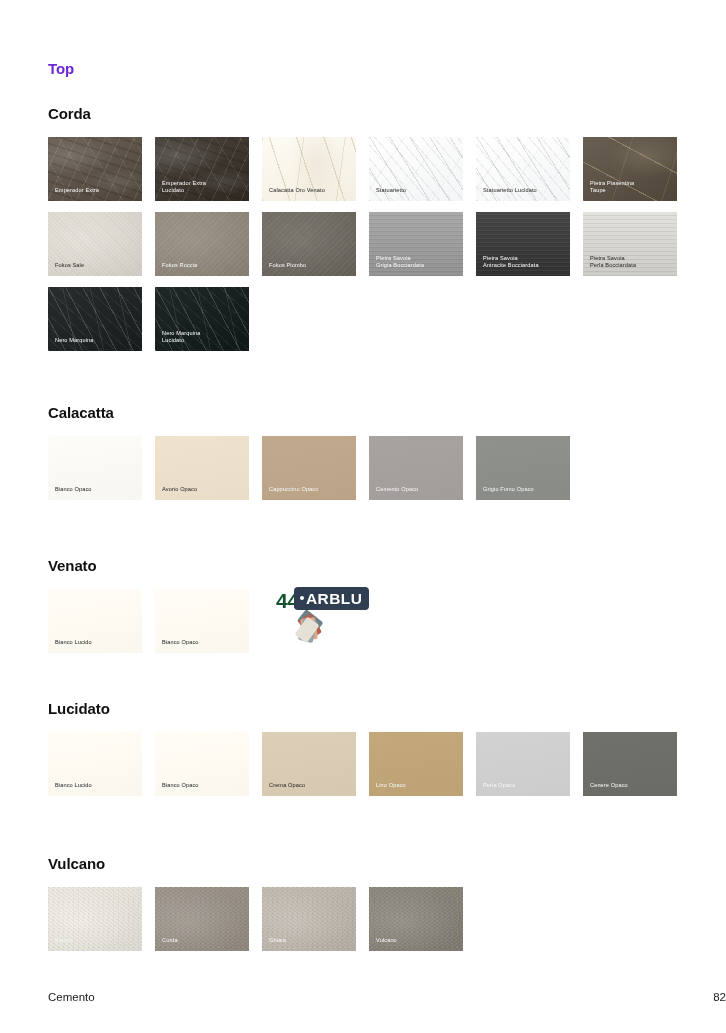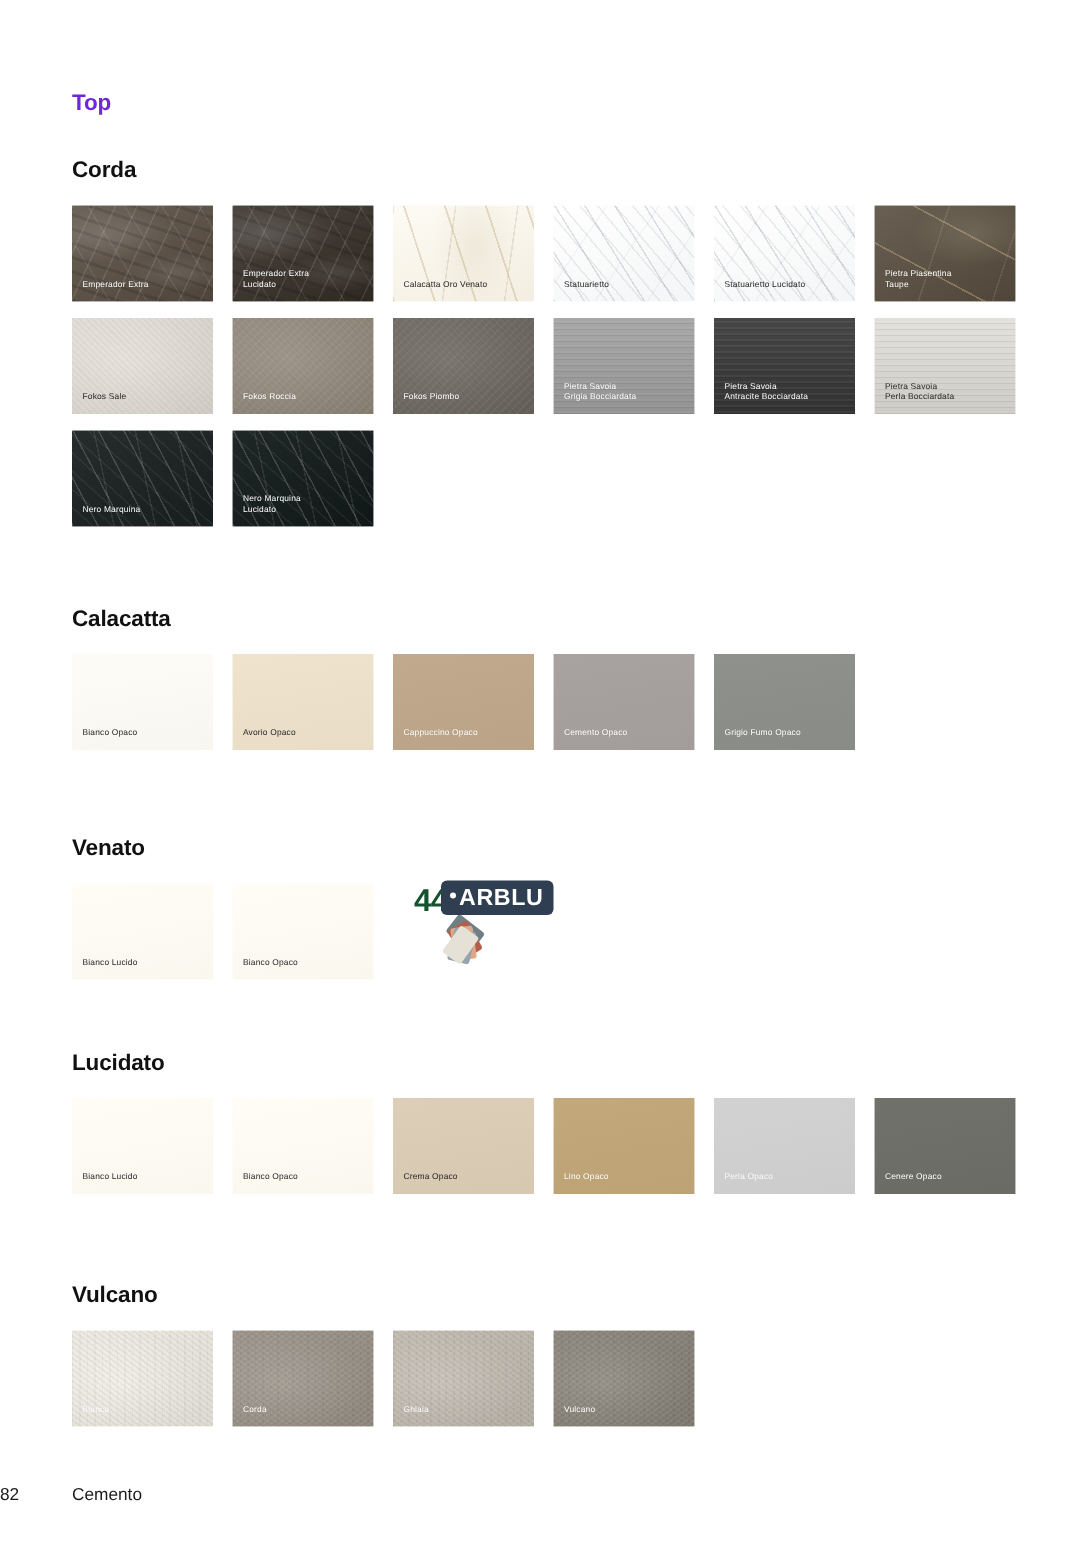--- a/index.html
+++ b/index.html
@@ -90,21 +90,21 @@
     left: 48px;
     top: 991px;
     font-size: 11.5px;
     color: #1a1a1a;
   }
   .footer-center {
     position: absolute;
     left: 0;
     right: 0;
     top: 991px;
-    text-align: left;
+    text-align: right;
     font-size: 11.5px;
     color: #1a1a1a;
   }
 
   
   .logo {
     position: absolute;
     left: 260px;
     top: 583px;
     width: 104px;

